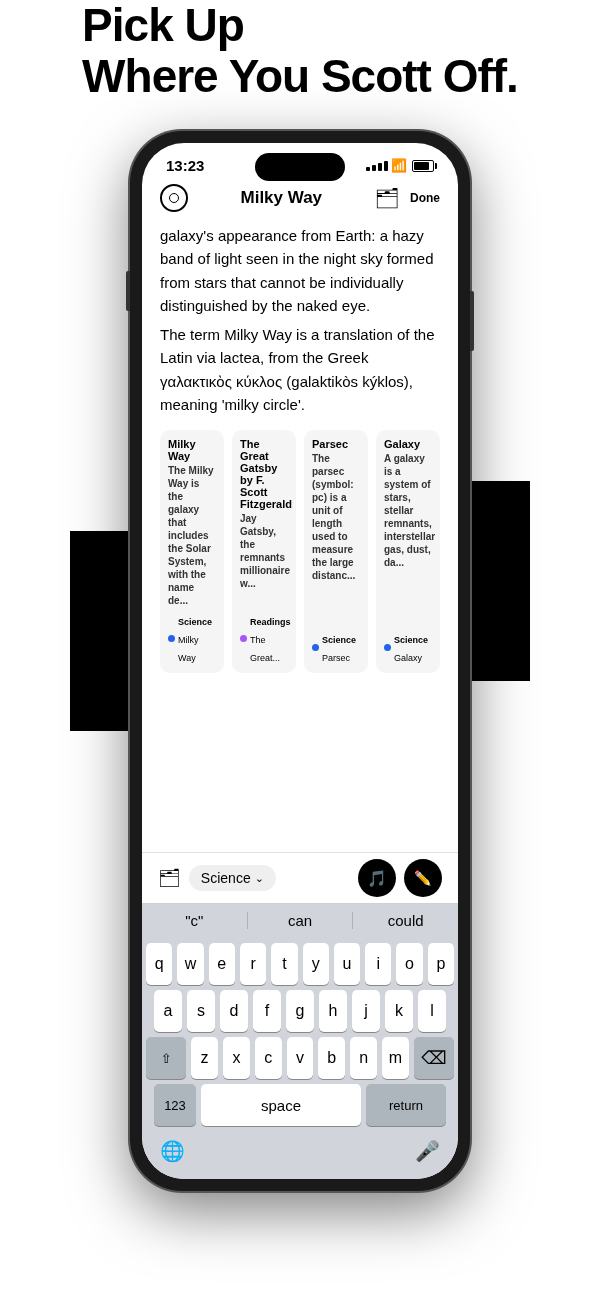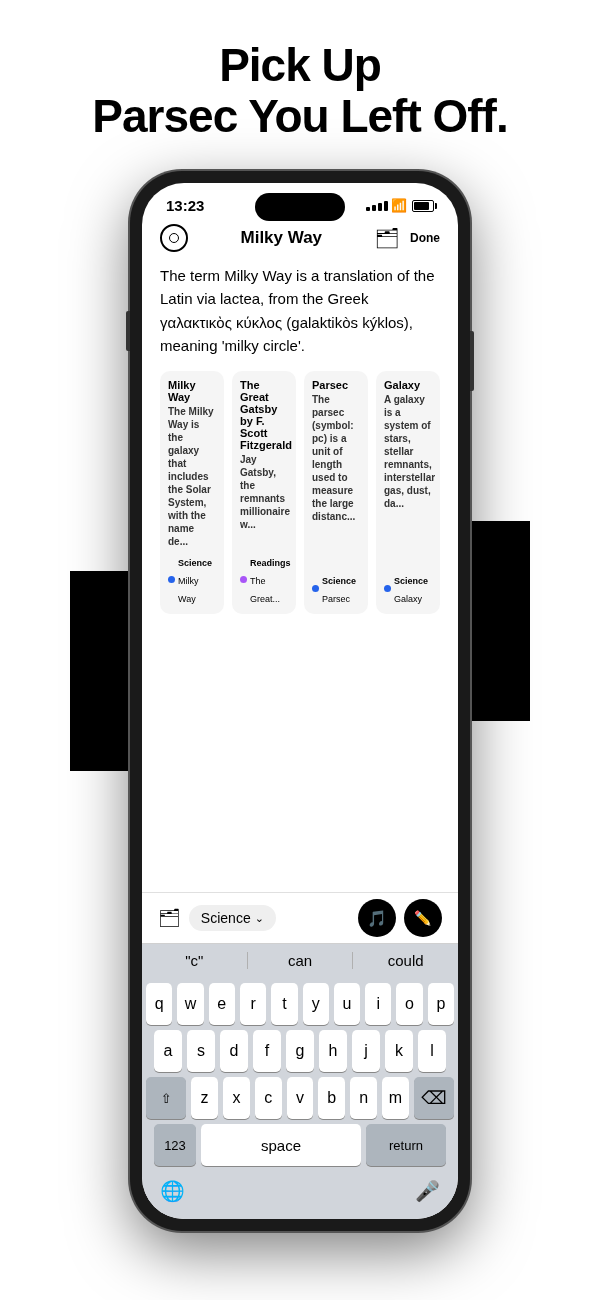--- a/index.html
+++ b/index.html
@@ -8,22 +8,21 @@
       height: 1300px;
       background: #ffffff;
       font-family: -apple-system, BlinkMacSystemFont, 'Helvetica Neue', Arial, sans-serif;
       overflow: hidden;
       display: flex;
       flex-direction: column;
       align-items: center;
     }
 
     .headline {
-      text-align: center;
-      margin-top: 40px;
+      text-align: left;
       margin-bottom: 30px;
     }
     .headline h1 {
       font-size: 46px;
       font-weight: 900;
       line-height: 1.1;
       color: #000;
       letter-spacing: -1px;
     }
 
@@ -395,21 +394,21 @@
       height: 200px;
       background: #000;
       border-radius: 20px 0 0 20px;
     }
   </style>
 </head>
 <body>
 
 <div class="headline">
   <h1>Pick Up</h1>
-  <h1>Parsec You Left Off.</h1>
+  <h1>Where You Scott Off.</h1>
 </div>
 
 <div class="phone-wrapper">
   <div class="black-left"></div>
   <div class="black-right"></div>
   <div class="phone-shell"></div>
 
   <div class="phone-screen">
 
     <div class="status-bar">
@@ -432,20 +431,21 @@
     <div class="nav-bar">
       <div class="nav-settings-icon"></div>
       <span class="nav-title">Milky Way</span>
       <div class="nav-right">
         <span class="nav-folder-icon">🗂</span>
         <span class="nav-done">Done</span>
       </div>
     </div>
 
     <div class="content-area">
+      <p class="content-text">galaxy's appearance from Earth: a hazy band of light seen in the night sky formed from stars that cannot be individually distinguished by the naked eye.</p>
       <p class="content-text">The term Milky Way is a translation of the Latin via lactea, from the Greek γαλακτικὸς κύκλος (galaktikòs kýklos), meaning 'milky circle'.</p>
 
       <div class="cards-row" id="cards-container">
           <div class="card">
       <div>
         <div class="card-title">Milky Way</div>
         <div class="card-body">The Milky Way is the galaxy that includes the Solar System, with the name de...</div>
       </div>
       <div class="card-tag">
         <div class="tag-dot" style="background:#2563eb;"></div>

